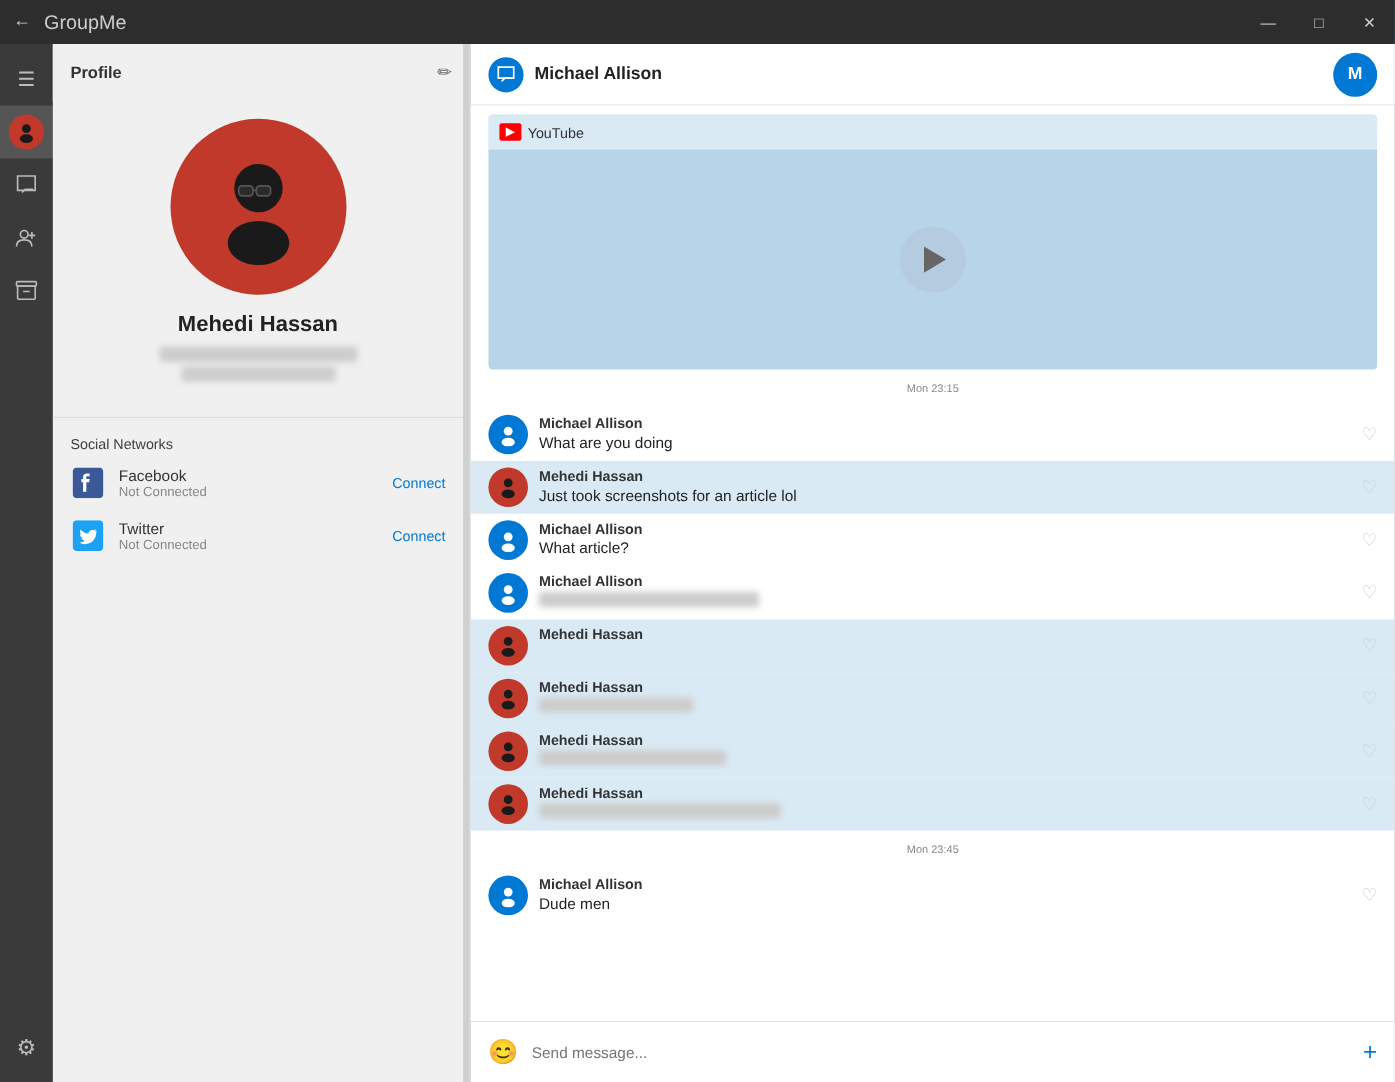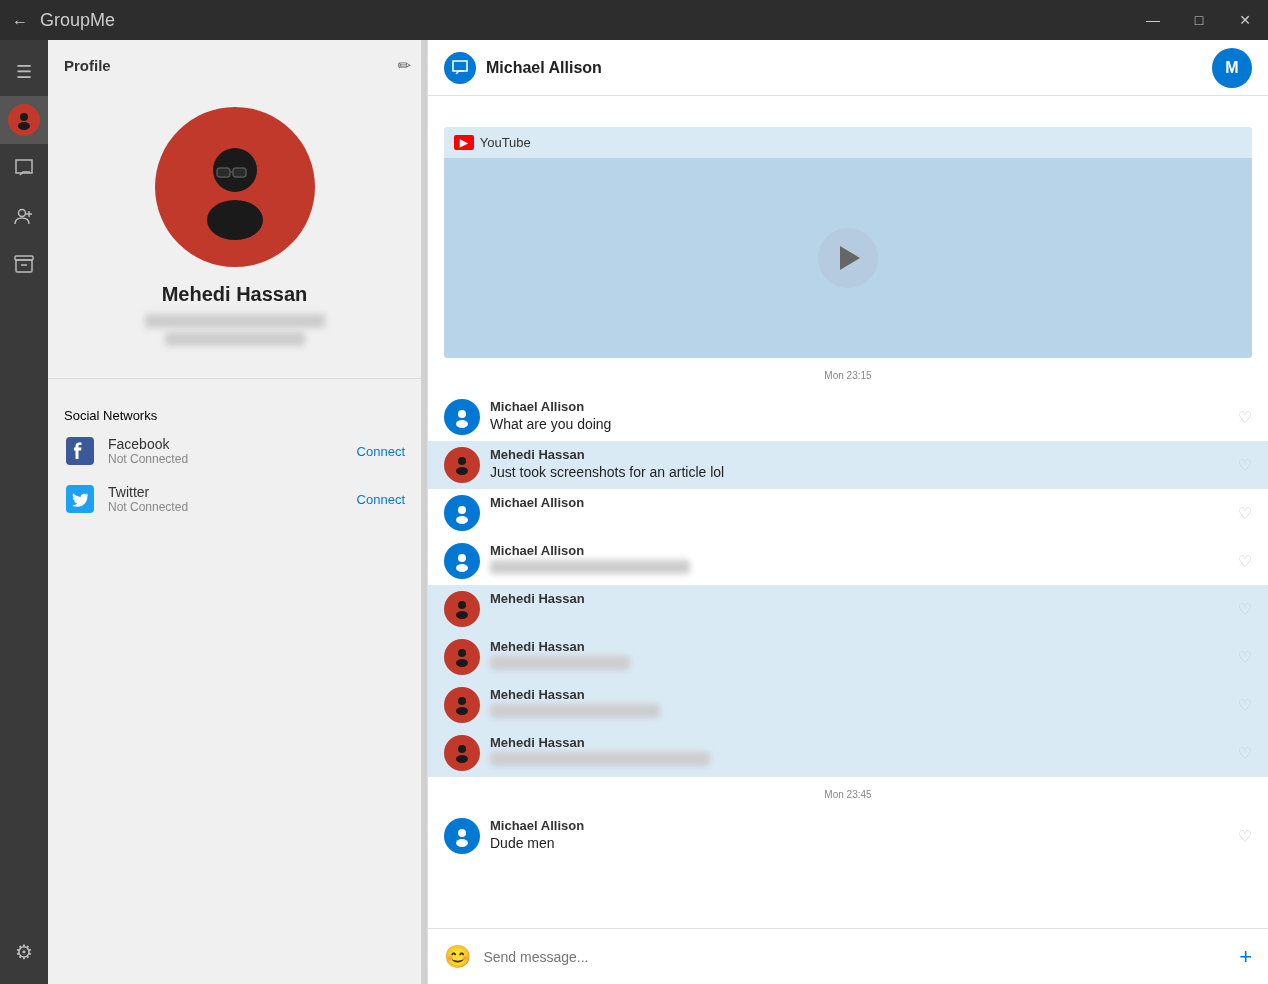--- a/index.html
+++ b/index.html
@@ -177,23 +177,22 @@
       background: #ddd;
       margin: 16px 0;
     }
     .social-section {
       padding: 0 16px;
       padding-right: 22px;
       width: 100%;
     }
     .social-title {
       font-size: 13px;
-      color: #000000;
+      color: #404040;
       margin-bottom: 12px;
-      margin-top: 13px;
     }
     .social-item {
       display: flex;
       align-items: center;
       margin-bottom: 16px;
     }
     .social-icon {
       width: 32px;
       height: 32px;
       border-radius: 4px;
@@ -209,21 +208,20 @@
     .social-name { font-size: 14px; color: #333; font-weight: 500; }
     .social-status { font-size: 12px; color: #888; }
     .social-connect { color: #0078d4; font-size: 13px; cursor: pointer; font-weight: 500; }
 
     
     .chat-area {
       flex: 1;
       display: flex;
       flex-direction: column;
       background: #fff;
-      gap: 23px;
     }
     .chat-header {
       height: 56px;
       background: #fff;
       border-bottom: 1px solid #e0e0e0;
       display: flex;
       align-items: center;
       padding: 0 16px;
       flex-shrink: 0;
     }
@@ -579,20 +577,21 @@
 
       <div class="message-row">
         <div class="message-avatar avatar-blue">
           <svg width="22" height="22" viewBox="0 0 22 22">
             <circle cx="11" cy="8" r="4" fill="white"></circle>
             <ellipse cx="11" cy="18" rx="6" ry="4" fill="white"></ellipse>
           </svg>
         </div>
         <div class="message-content">
           <div class="message-sender">Michael Allison</div>
+          <div class="message-text">What article?</div>
         </div>
         <span class="heart-icon">♡</span>
       </div>
 
       <div class="message-row">
         <div class="message-avatar avatar-blue">
           <svg width="22" height="22" viewBox="0 0 22 22">
             <circle cx="11" cy="8" r="4" fill="white"></circle>
             <ellipse cx="11" cy="18" rx="6" ry="4" fill="white"></ellipse>
           </svg>

